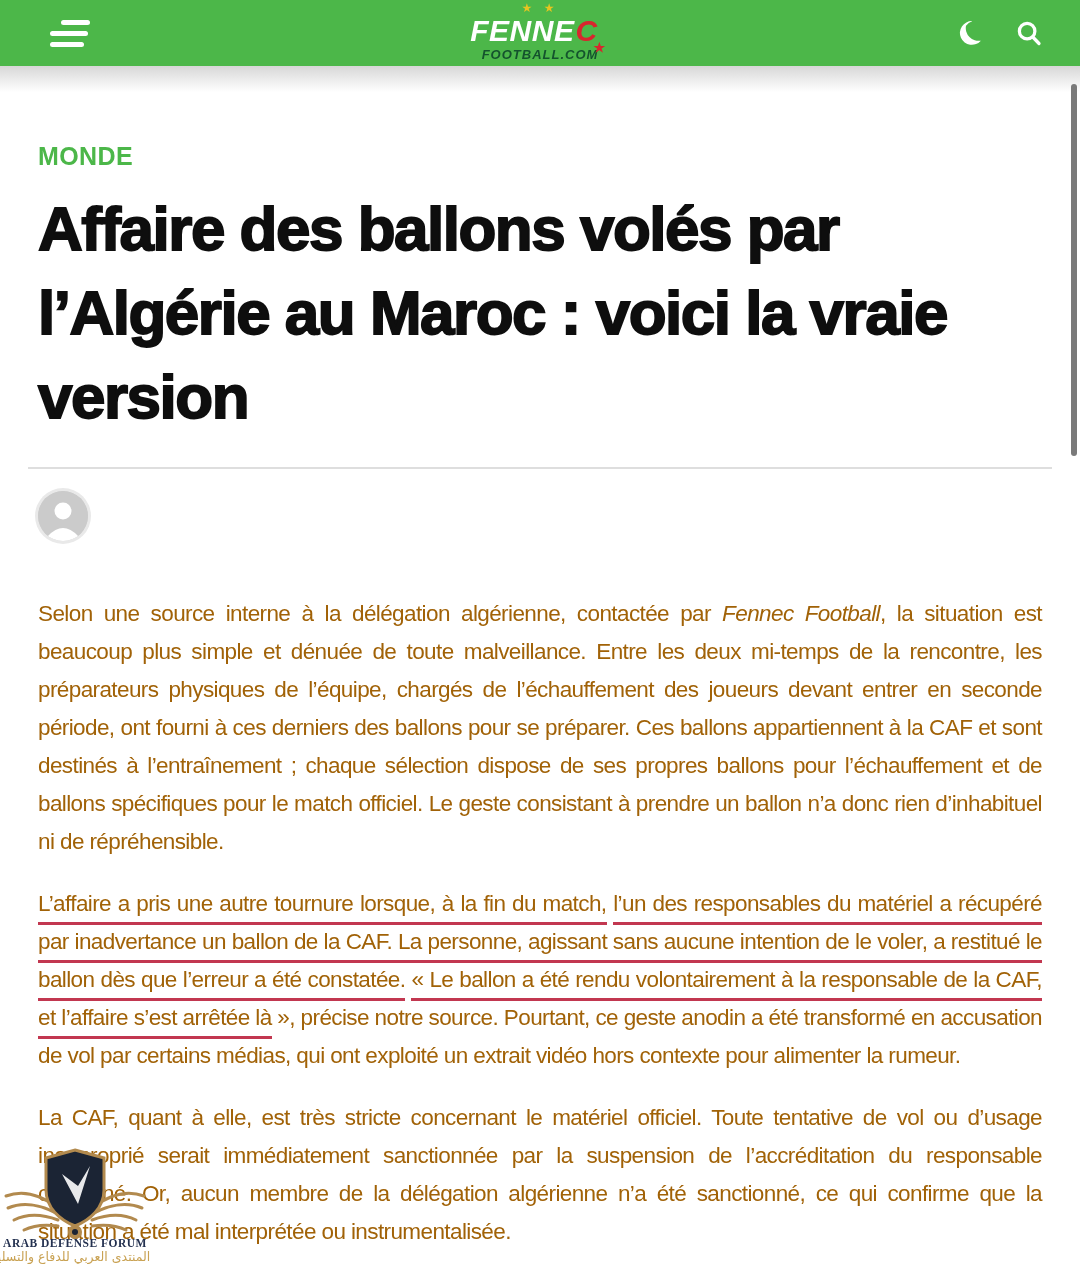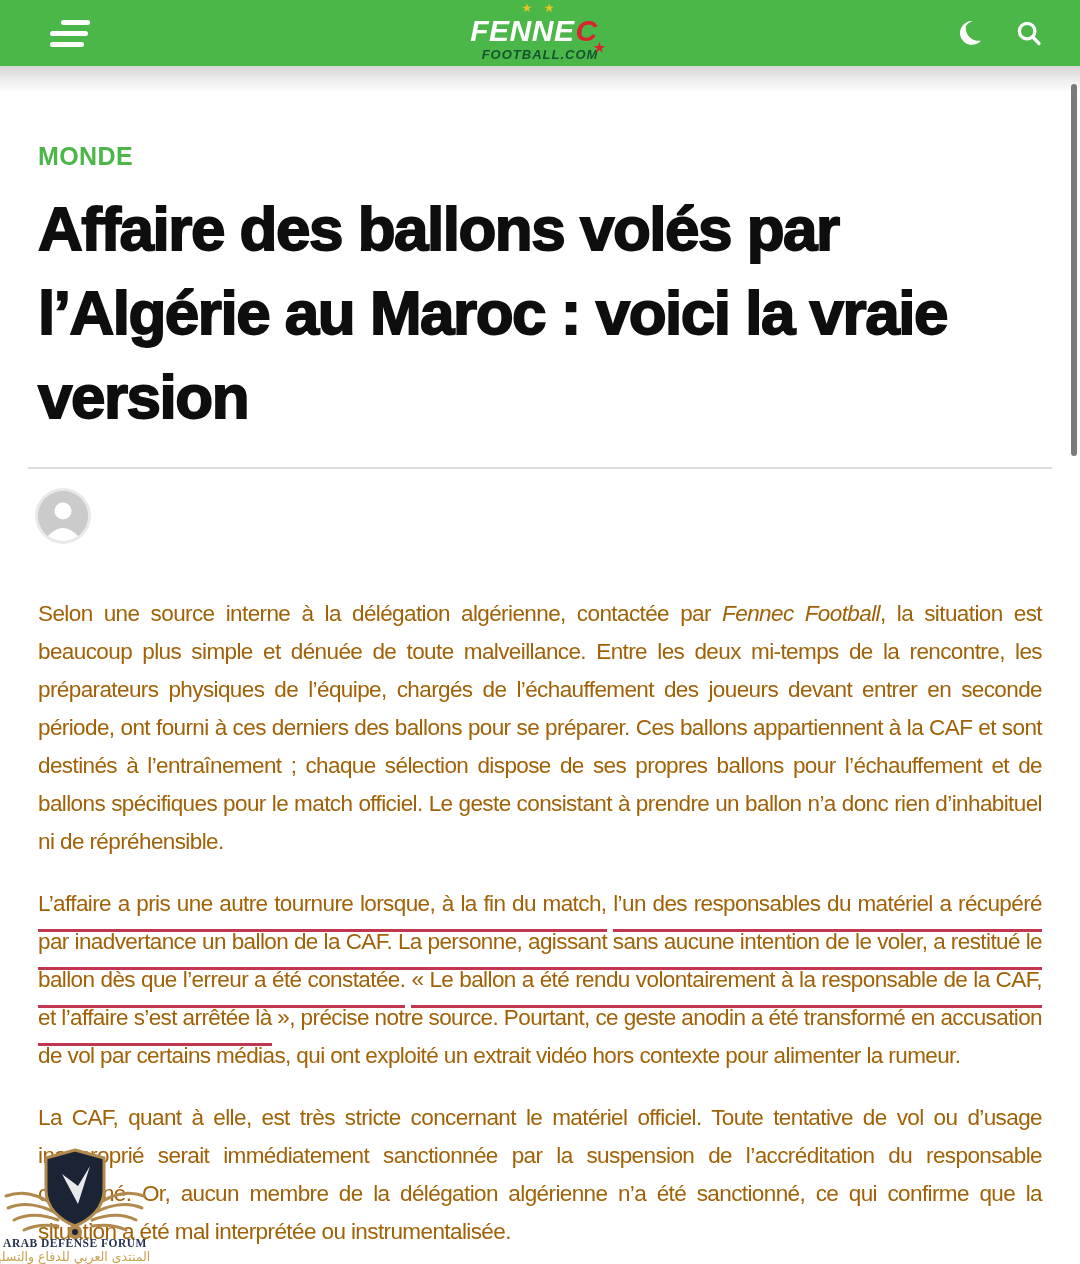--- a/index.html
+++ b/index.html
@@ -49,21 +49,21 @@
 
   .byline { display:flex; align-items:center; gap:20px; margin-top:22px; }
   .avatar { width:50px; height:50px; border-radius:50%; background:#cccccc;
             box-shadow:0 0 0 3px #e9e9e9; overflow:hidden; flex:0 0 auto; }
   .byline-text { font-size:24px; color:#4d4d4d; letter-spacing:-0.4px; }
 
   .article-body { margin-top:54px; }
   .article-body p { font-size:22.5px; line-height:38px; color:#a16207;
                     text-align:justify; letter-spacing:-0.6px; margin-bottom:24px; }
   .article-body .italic { font-style:italic; }
-  .article-body .underline { border-bottom:3px solid #c23750; padding-bottom:13px; }
+  .article-body .underline { border-bottom:3px solid #c23750; padding-bottom:6px; }
 
   
   .watermark { position:absolute; left:0; top:1146px; width:160px; pointer-events:none; }
 </style>
 </head>
 <body>
 
 <header class="appbar">
   <div class="menu-btn">
     <div class="bar b1"></div>

